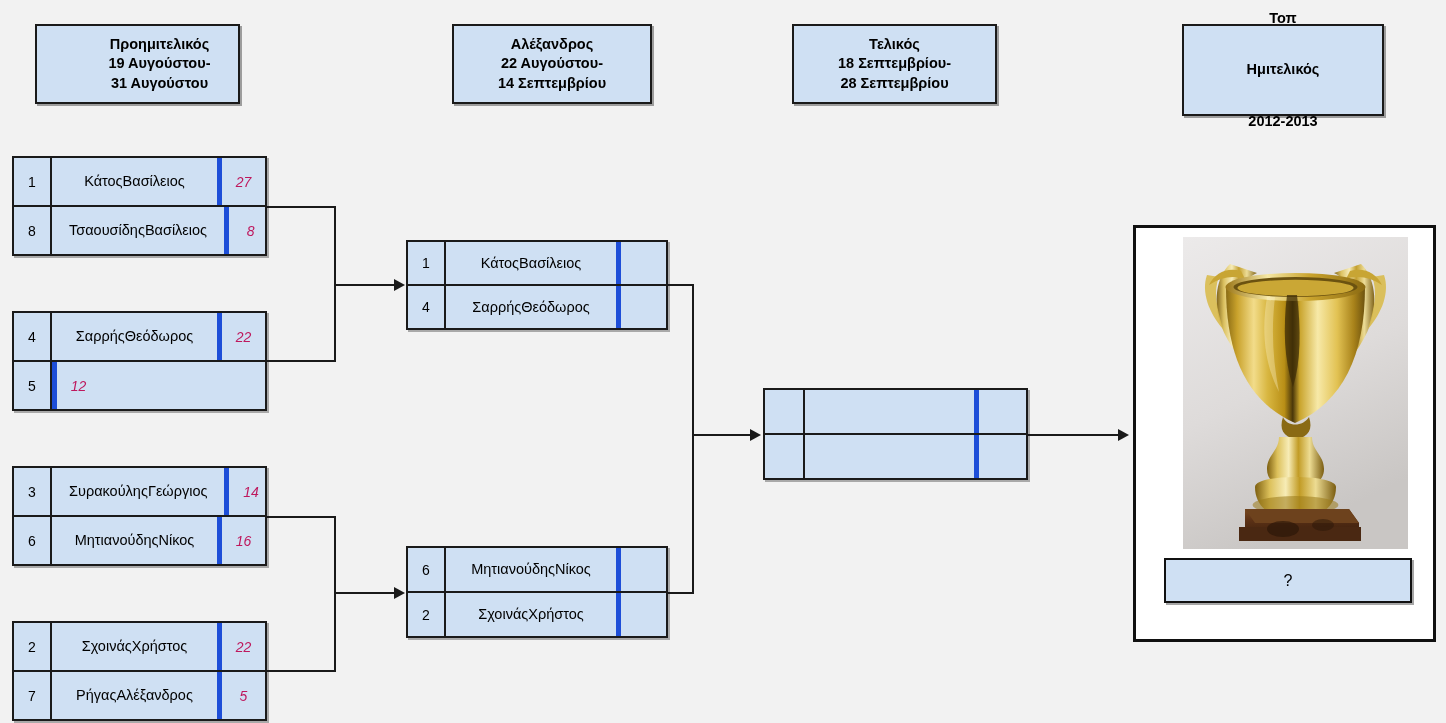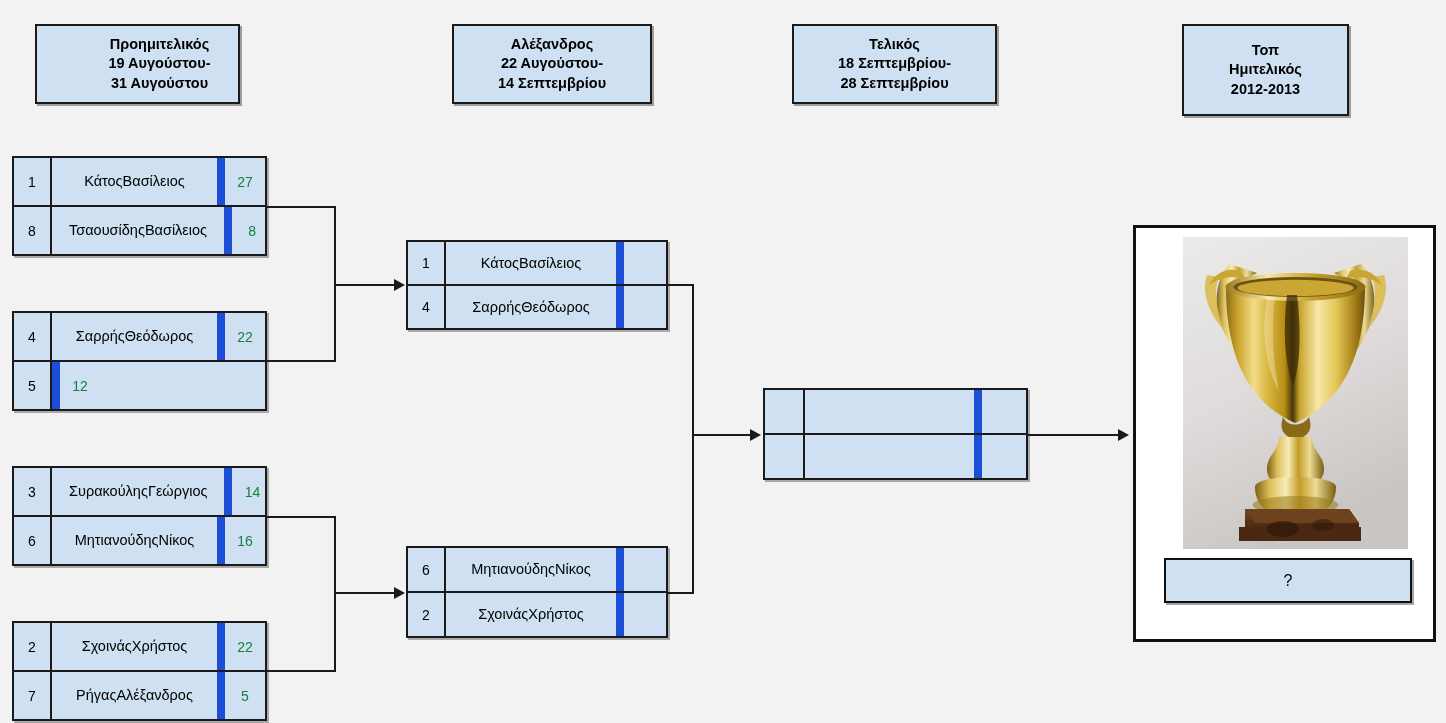--- a/index.html
+++ b/index.html
@@ -57,24 +57,25 @@
     display:flex;align-items:center;justify-content:center;
     text-align:center;
     font-size:14.5px;color:#000;
     line-height:1.12;
     padding:0 17px;
     box-sizing:border-box;
   }
   .cell-name span{display:block;white-space:nowrap;}
   .cell-score{
     flex:0 0 auto;
-    border-left:8px solid #1d4ed8;
+    border-left:5px solid #1d4ed8;
     display:flex;align-items:center;justify-content:center;
-    font-size:14px;color:#15803d;
-    box-sizing:border-box;
+    font-size:14px;color:#be185d;
+    box-sizing:border-box;
+    font-style:italic;
   }
 
   
   .qf  .cell-seed{width:38px;}
   .qf  .cell-score{width:48px;}
   .sf  .cell-seed{width:38px;}
   .sf  .cell-score{width:50px;}
   .fin .cell-seed{width:40px;}
   .fin .cell-score{width:52px;}
 
@@ -128,21 +129,21 @@
     <span>22 Αυγούστου-</span>
     <span>14 Σεπτεμβρίου</span>
   </div>
 
   <div class="round-header" style="left:792px;top:24px;width:205px;height:80px;align-items:center;">
     <span>Τελικός</span>
     <span>18 Σεπτεμβρίου-</span>
     <span>28 Σεπτεμβρίου</span>
   </div>
 
-  <div class="round-header" style="left:1182px;top:24px;width:167px;height:92px;">
+  <div class="round-header" style="left:1182px;top:24px;width:202px;height:92px;gap:32px;">
     <span>Τοπ</span>
     <span>Ημιτελικός</span>
     <span>2012-2013</span>
   </div>
 
   <div class="match qf" style="left:12px;top:156px;width:255px;height:100px;">
     <div class="match-row">
       <div class="cell-seed">1</div>
       <div class="cell-name">
         <span>Κάτος</span>

